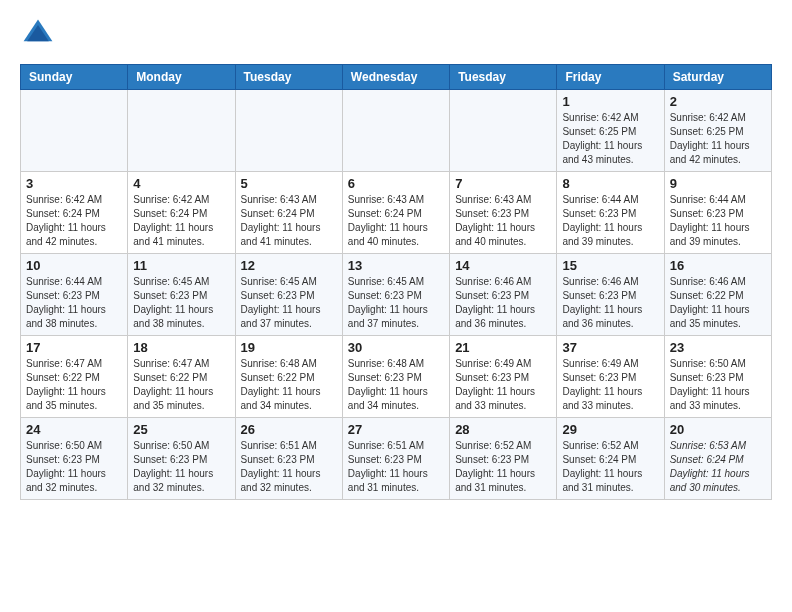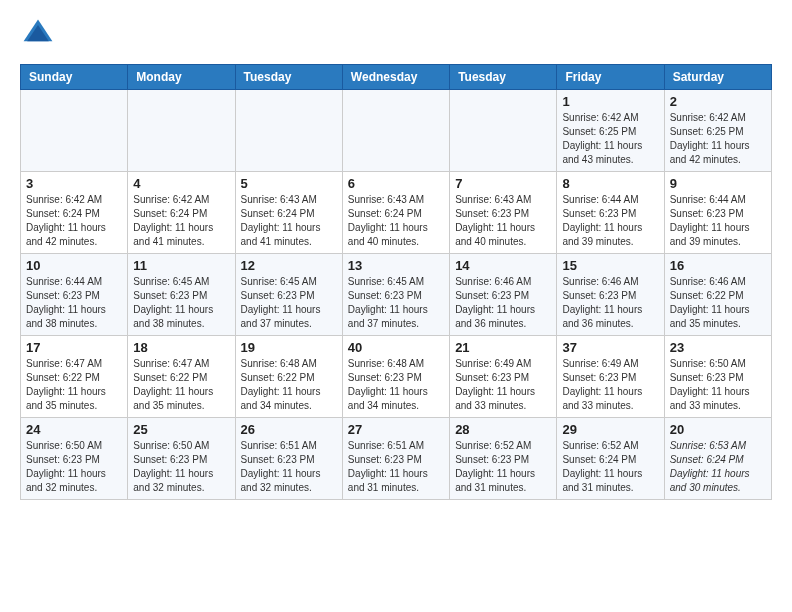--- a/index.html
+++ b/index.html
@@ -254,21 +254,21 @@
 Sunset: 6:22 PM
 Daylight: 11 hours and 35 minutes.</div>
           </td>
           <td>
             <span class="day-num">19</span>
             <div class="day-info" style="white-space: pre-line;">Sunrise: 6:48 AM
 Sunset: 6:22 PM
 Daylight: 11 hours and 34 minutes.</div>
           </td>
           <td>
-            <span class="day-num">40</span>
+            <span class="day-num">30</span>
             <div class="day-info" style="white-space: pre-line;">Sunrise: 6:48 AM
 Sunset: 6:23 PM
 Daylight: 11 hours and 34 minutes.</div>
           </td>
           <td>
             <span class="day-num">21</span>
             <div class="day-info" style="white-space: pre-line;">Sunrise: 6:49 AM
 Sunset: 6:23 PM
 Daylight: 11 hours and 33 minutes.</div>
           </td>

